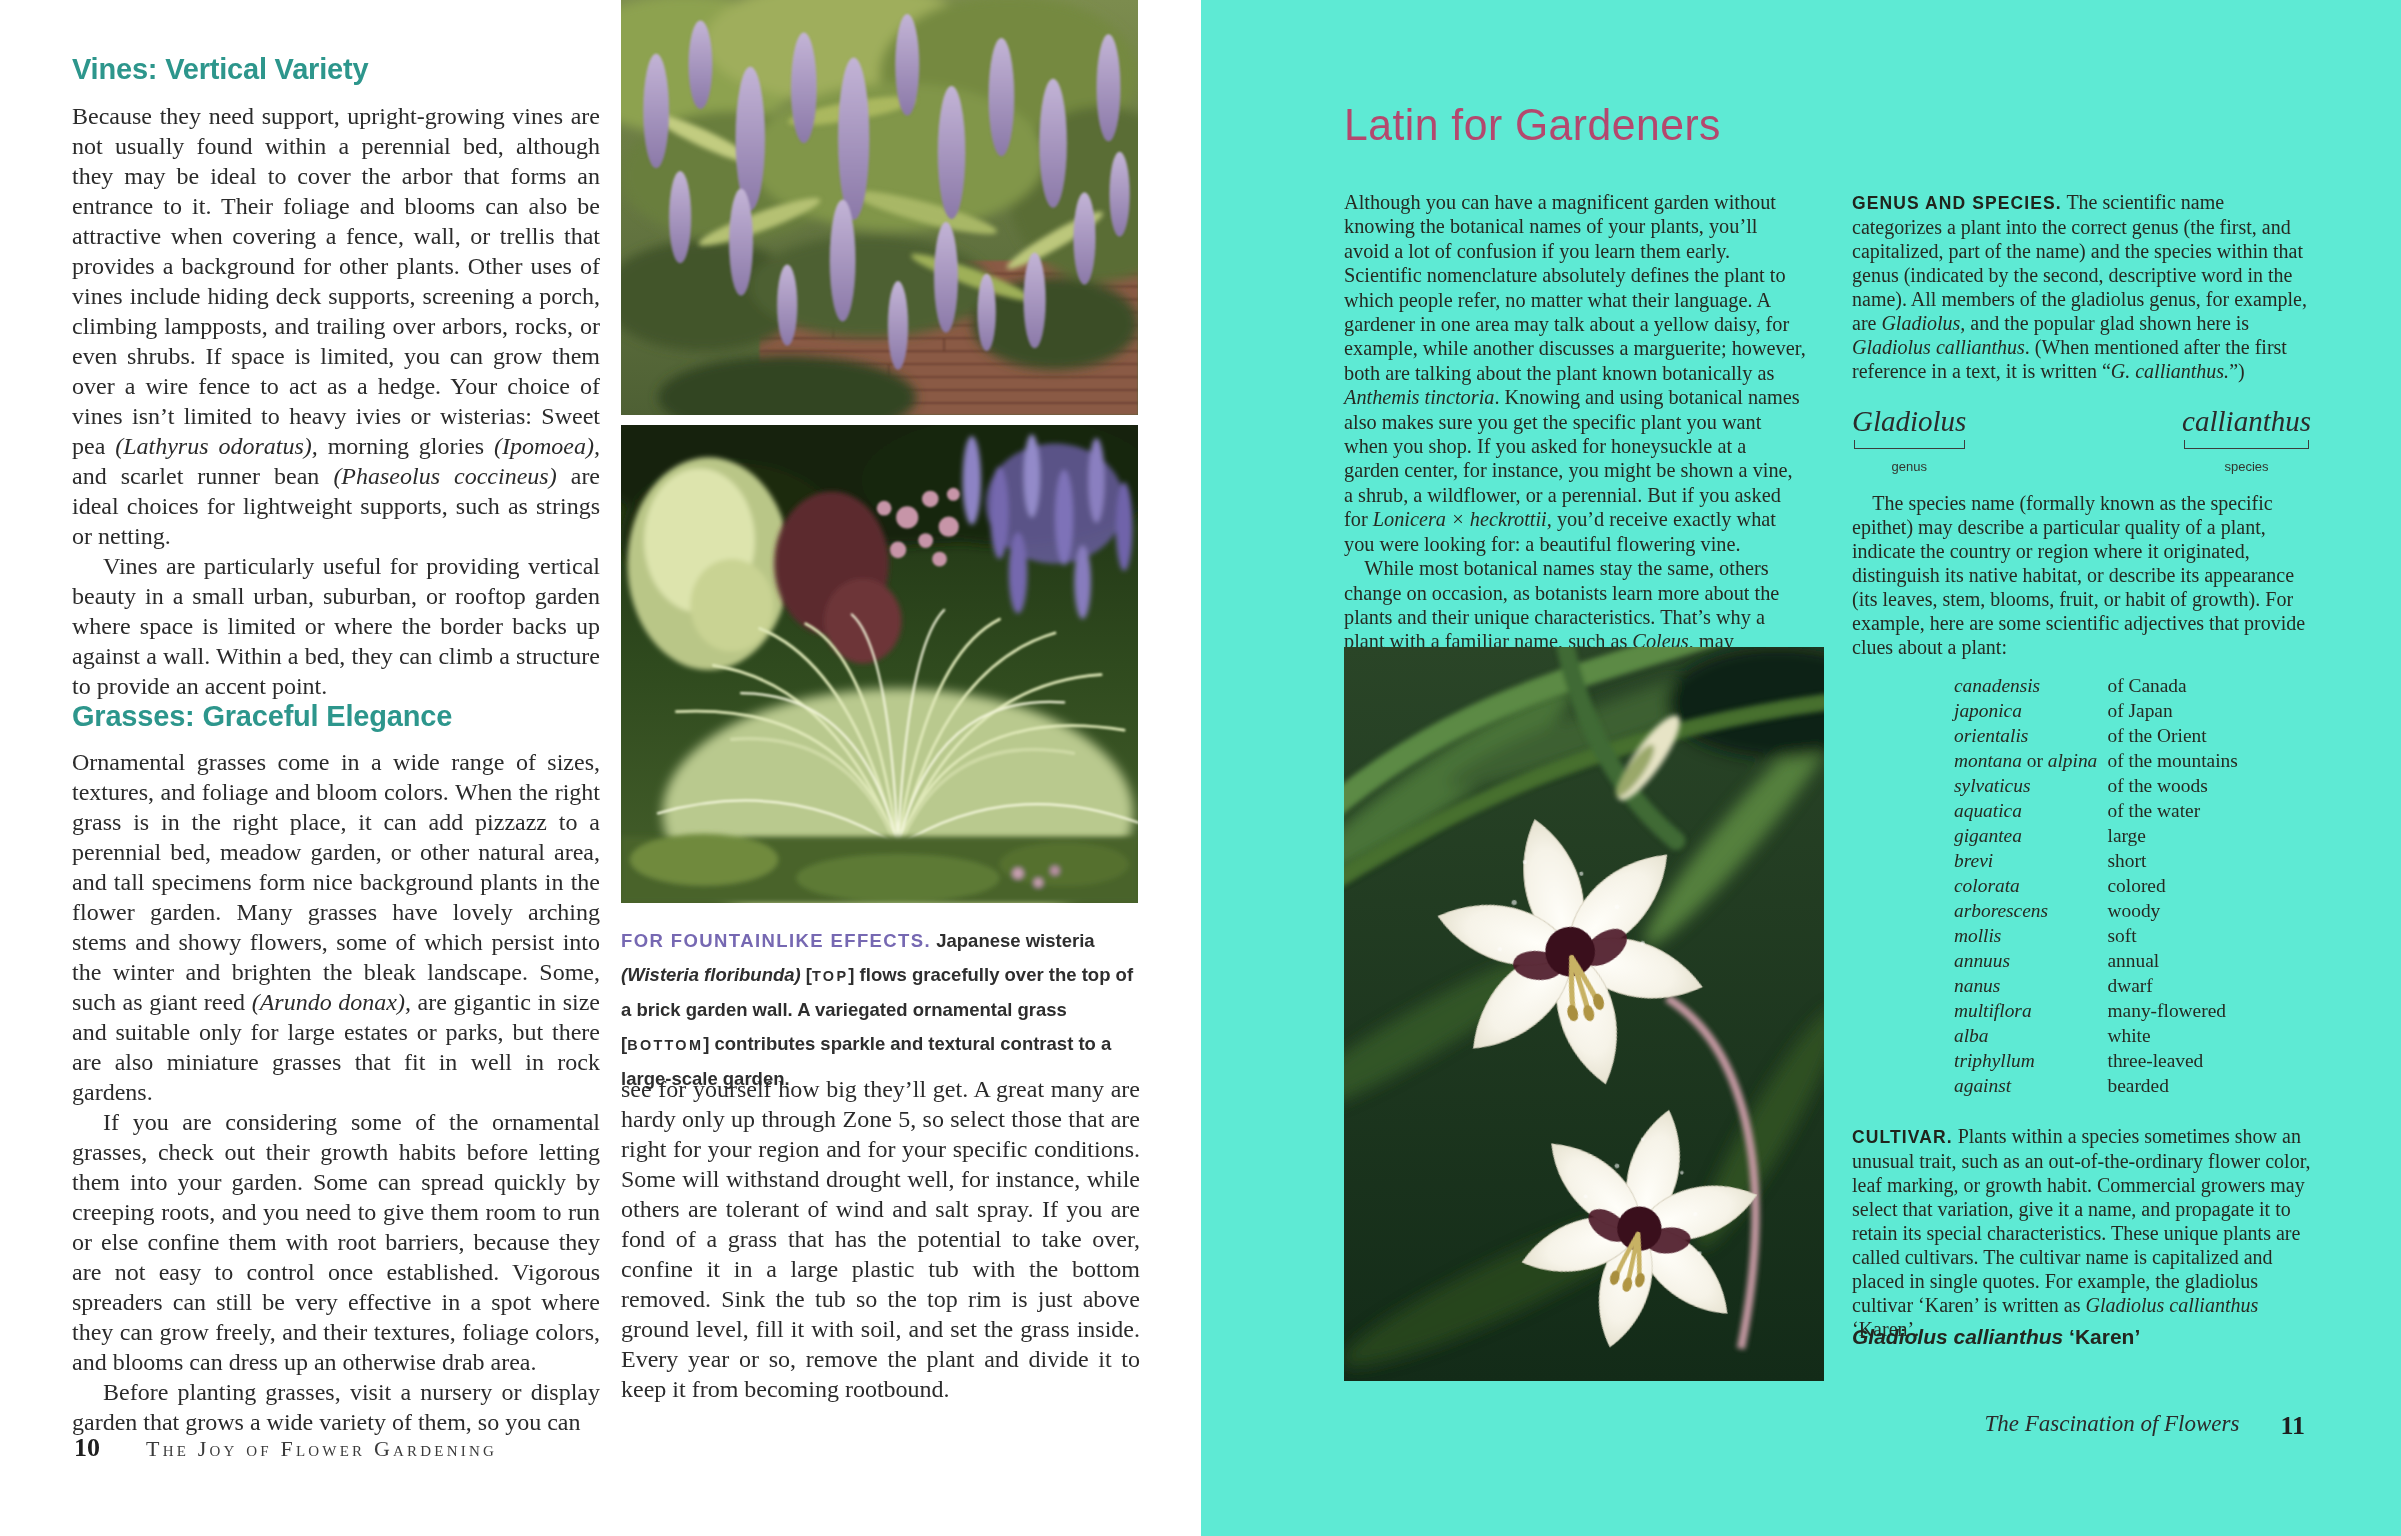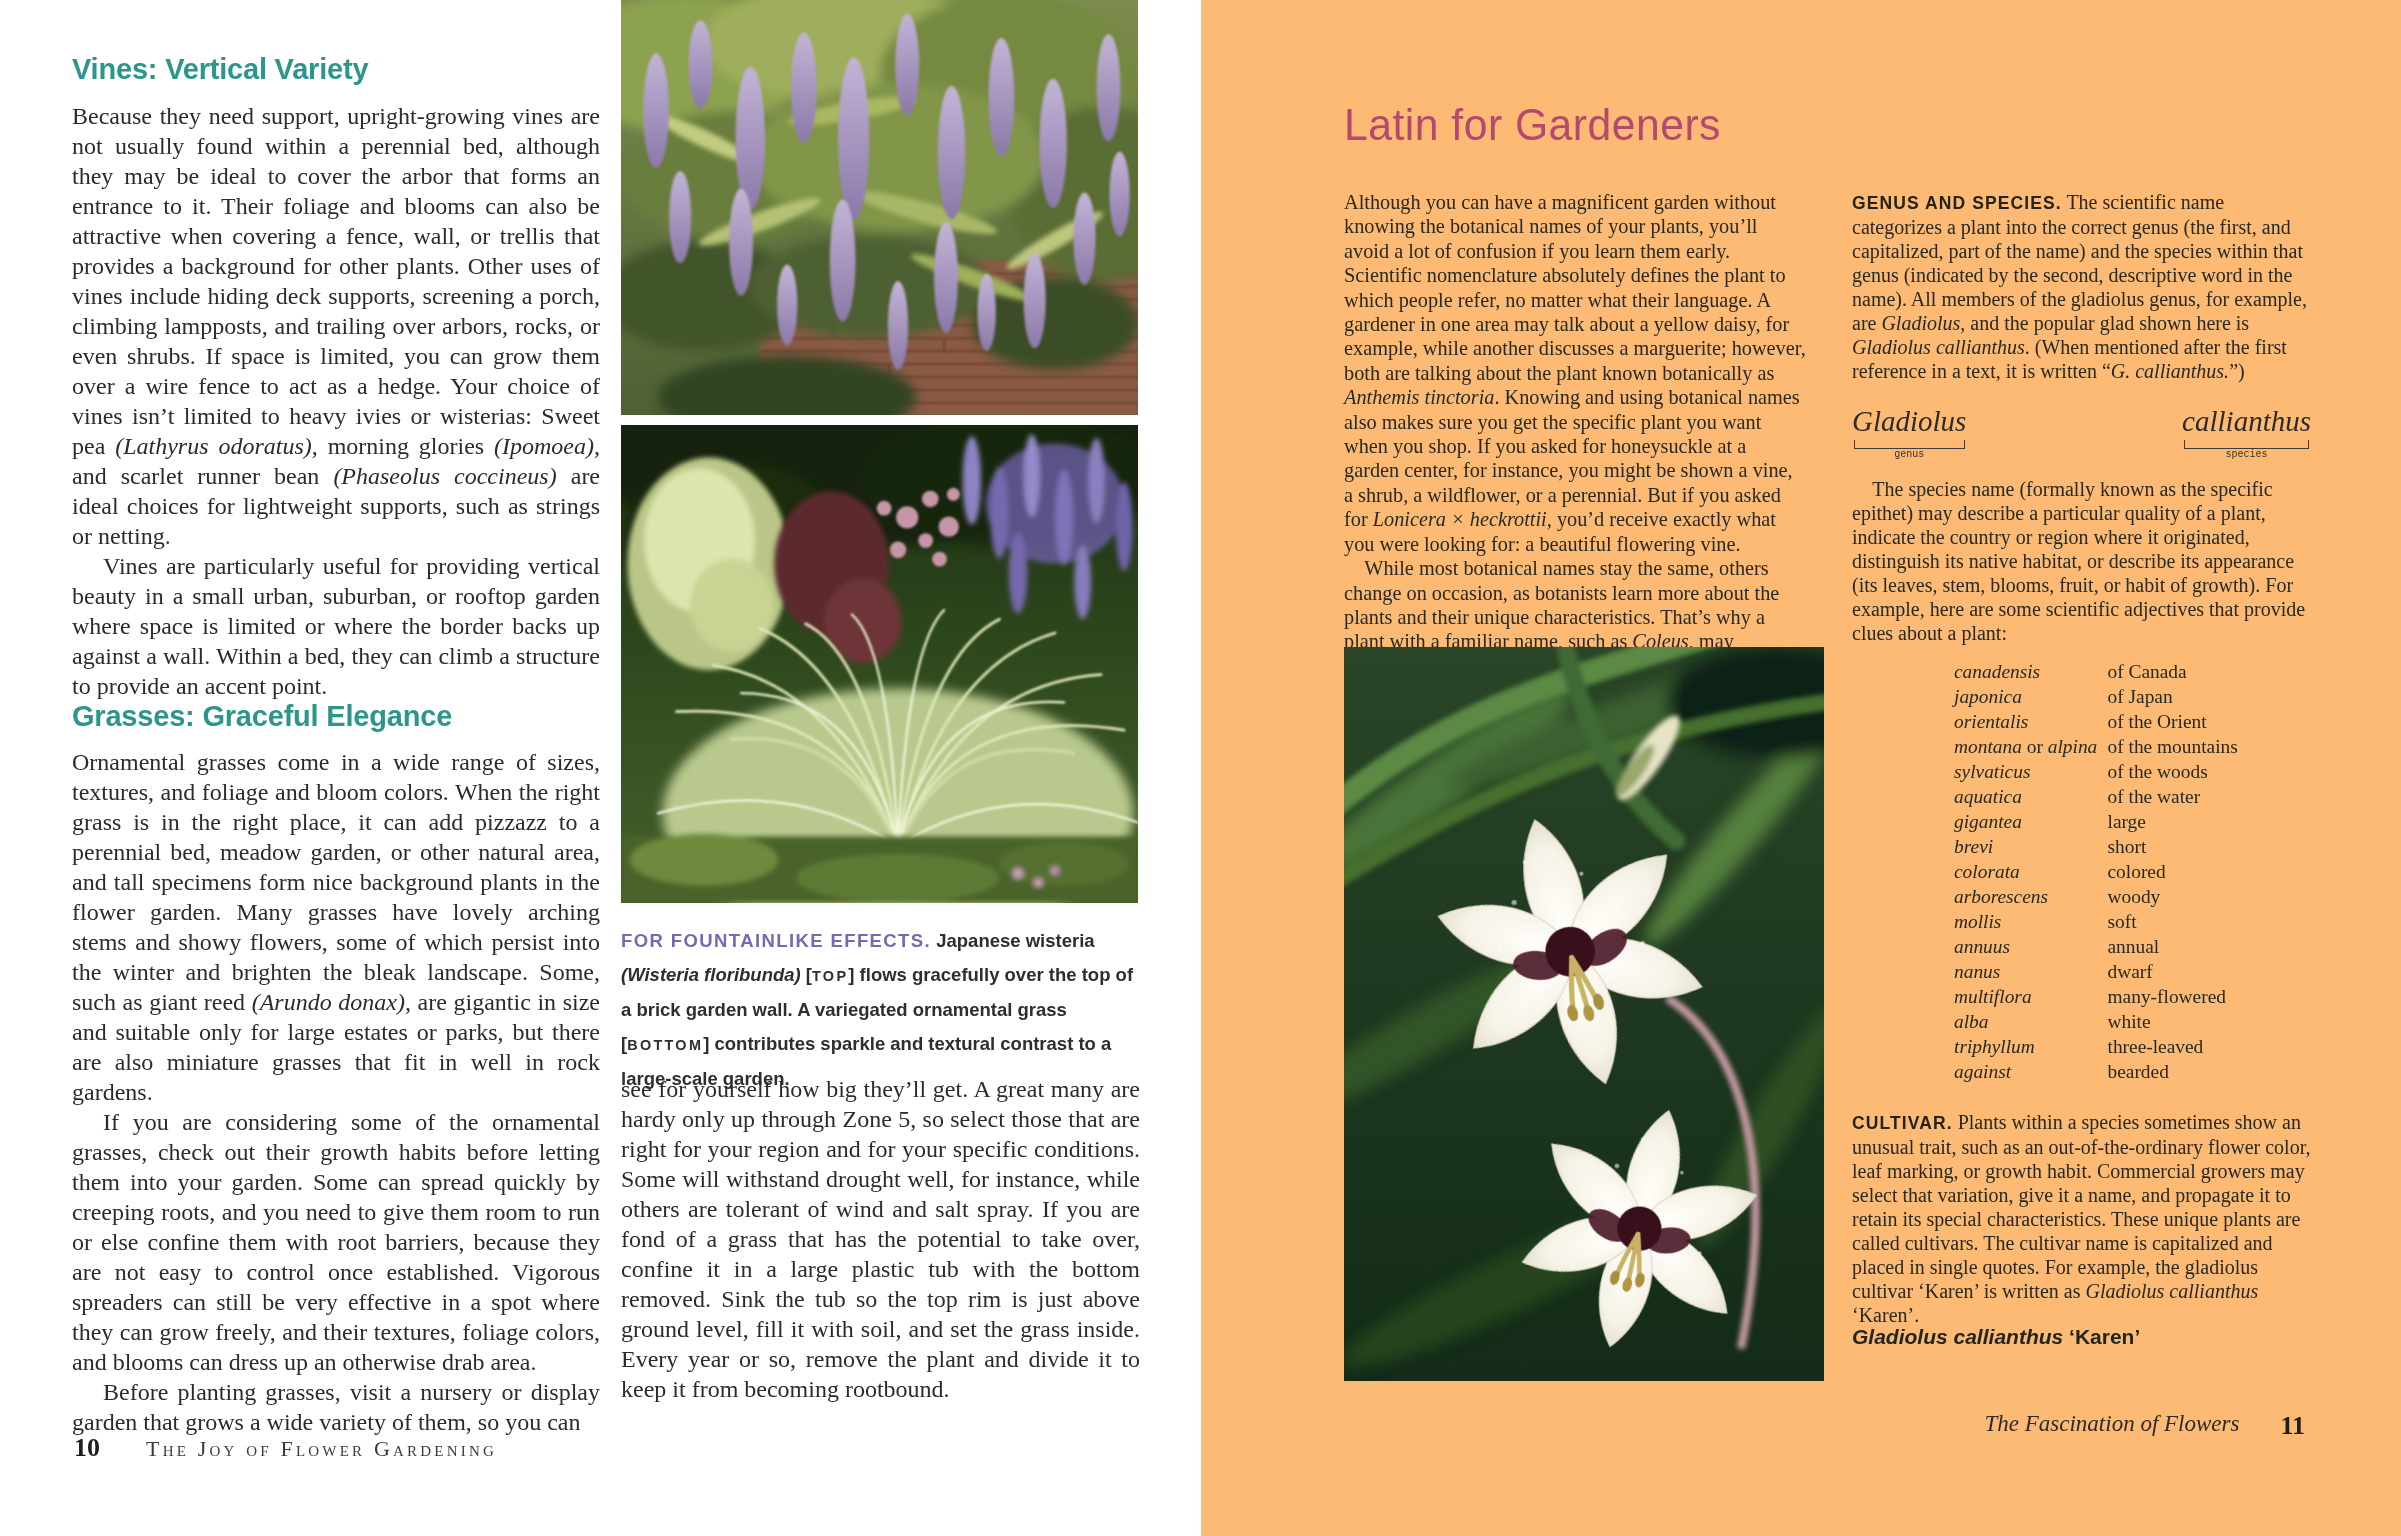--- a/index.html
+++ b/index.html
@@ -26,37 +26,37 @@
            font-family:"Liberation Sans",sans-serif;font-weight:700;font-size:18.5px;line-height:34px;color:#2e2e2e}
   .cap-lead{color:#7668b2;letter-spacing:1.4px}
   .cont{position:absolute;left:621px;top:1074px;width:519px}
 
   .pfoot-left{position:absolute;left:74px;top:1433px;display:flex;align-items:baseline;gap:46px}
   .pnum{font-family:"Liberation Serif",serif;font-weight:700;font-size:26px;color:#1e1e1e}
   .bktitle{font-family:"Liberation Serif",serif;font-size:22px;font-variant:small-caps;
            letter-spacing:3.2px;color:#3a3a3a}
 
   
-  .page-right{position:absolute;left:1201px;top:0;width:1201px;height:1537px;background:#fdba74}
+  .page-right{position:absolute;left:1201px;top:0;width:1201px;height:1537px;background:#5eead4}
   .rtitle{position:absolute;left:143px;top:103px;font-family:"Liberation Sans",sans-serif;
           font-weight:400;font-size:44px;line-height:1;color:#b4486e;letter-spacing:0.5px;
           transform:scaleX(.97);transform-origin:left;margin:0}
   .icol{position:absolute;left:143px;top:190px;width:462px}
   .rbody{font-family:"Liberation Serif",serif;font-size:20.3px;line-height:24.4px;color:#262a22;
          margin:0;text-align:left}
   .ind2{text-indent:20.3px}
   .rcol{position:absolute;left:651px;top:190px;width:459px}
   .rcol .rbody{font-size:20px;line-height:24px}
   .slabel{font-family:"Liberation Sans",sans-serif;font-weight:700;font-size:17.5px;
           letter-spacing:1.1px;color:#20241c}
   .diagram{margin:24px 0 16.6px;display:flex;justify-content:space-between;gap:16px}
   .dword{text-align:center}
   .dtext{font-family:"Liberation Serif",serif;font-style:italic;font-size:29px;line-height:1;color:#2b2b2b}
   .dbracket{height:8.3px;border:1.8px solid #3c3c3c;border-top:none;margin:3.7px 1.8px 0}
-  .dlabel{font-family:Liberation Mono, monospace;font-size:10px;color:#33362e;margin-top:0}
+  .dlabel{font-family:Liberation Sans, sans-serif;font-size:13px;color:#33362e;margin-top:10px}
   .latin-list{margin:14.8px 0 0 102px}
   .lrow{display:flex;font-family:"Liberation Serif",serif;font-size:19.4px;line-height:25px;color:#262a22}
   .lat{min-width:148px;white-space:nowrap;padding-right:5.5px}
   .cult{margin-top:26px}
   .glad-caption{position:absolute;left:651px;top:1325px;font-family:"Liberation Sans",sans-serif;
                 font-weight:700;font-size:21px;color:#23261f}
   .pfoot-right{position:absolute;right:97px;top:1411px;display:flex;align-items:flex-start;gap:41px}
   .chtitle{font-family:"Liberation Serif",serif;font-style:italic;font-size:23px;color:#2b2b2b}
 </style>
 </head>

